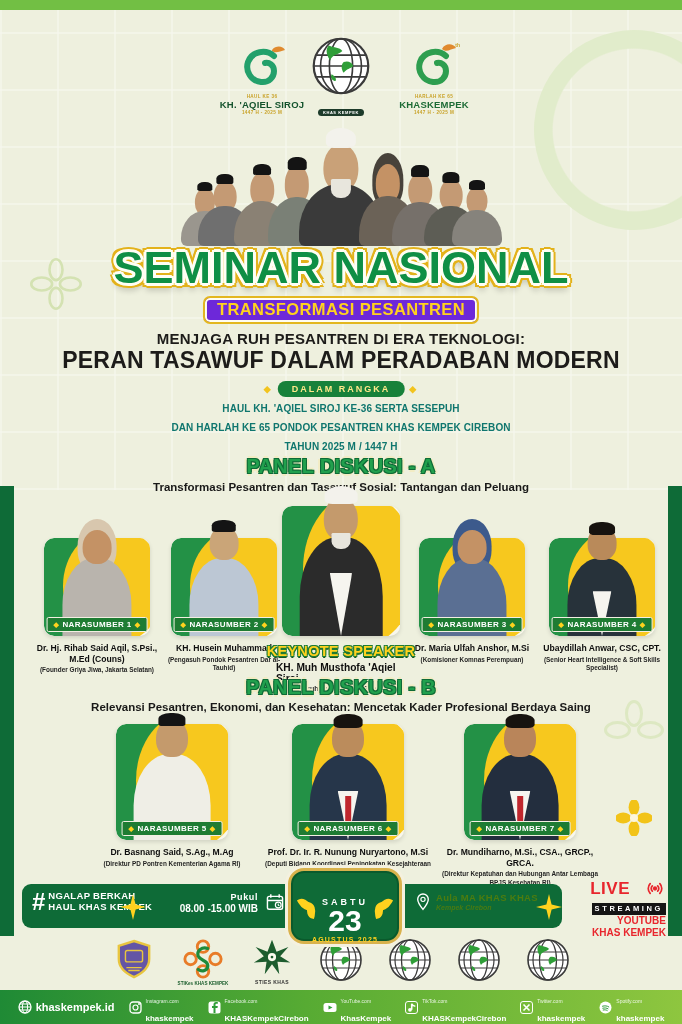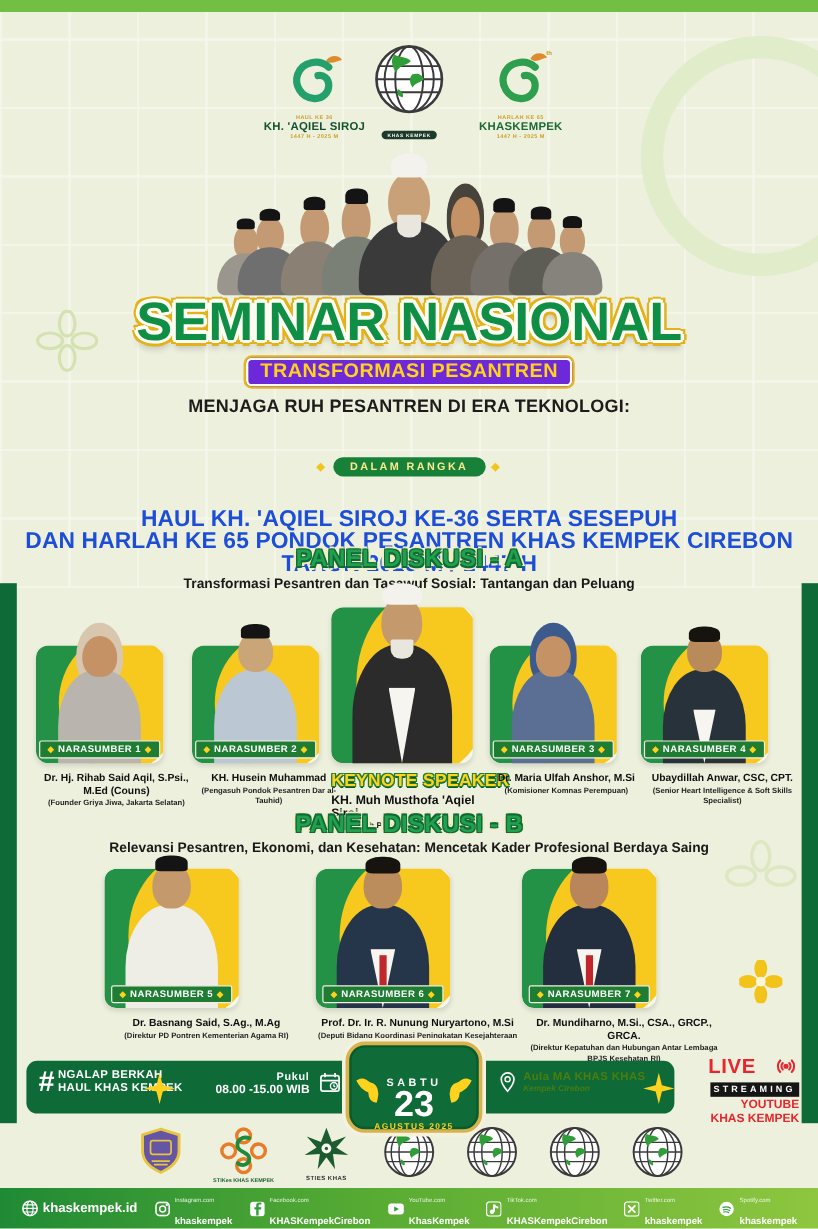--- a/index.html
+++ b/index.html
@@ -52,32 +52,32 @@
       -4px -4px 0 #e3b21b,4px -4px 0 #e3b21b,-4px 4px 0 #e3b21b,4px 4px 0 #e3b21b,0 7px 6px rgba(0,0,0,.22);}
   .subbox{position:absolute;top:296px;left:50%;transform:translateX(-50%);background:#6d28d9;color:#ffd21e;
     font-weight:900;font-size:16.5px;letter-spacing:.4px;padding:2px 12px 3px;border-radius:7px;
     border:2px solid #e3b71f;box-shadow:inset 0 0 0 2px #fffdf0;white-space:nowrap;}
   .theme1{top:330px;font-size:15px;font-weight:900;color:#1d1c1a;letter-spacing:.2px;}
   .theme2{top:347px;font-size:23px;font-weight:900;color:#1d1c1a;letter-spacing:.2px;}
   .badge{position:absolute;top:381px;left:50%;transform:translateX(-50%);background:#17813a;color:#ffe98a;
     font-size:9px;font-weight:800;letter-spacing:2px;padding:3px 14px;border-radius:9px;white-space:nowrap;}
   .badge::before{content:"\25C6";position:absolute;left:-14px;top:3px;color:#f2c41e;font-size:9px;}
   .badge::after{content:"\25C6";position:absolute;right:-14px;top:3px;color:#f2c41e;font-size:9px;}
-  .occ{top:399px;font-size:19px;font-weight:900;color:#1d4ed8;line-height:19px;letter-spacing:.1px;margin-top:24px;}
+  .occ{top:399px;font-size:10px;font-weight:900;color:#0f766e;line-height:19px;letter-spacing:.1px;}
 
   .panel-title{font-size:20px;font-weight:900;color:#21a04d;letter-spacing:.3px;
     text-shadow:-1px -1px 0 #0e6b37,1px -1px 0 #0e6b37,-1px 1px 0 #0e6b37,1px 1px 0 #0e6b37,
       -3px 0 0 #f2ecc4,3px 0 0 #f2ecc4,0 -3px 0 #f2ecc4,0 3px 0 #f2ecc4;}
   .pA{top:455px;} .pAsub{top:481px;font-size:11.5px;font-weight:800;color:#191918;}
   .pB{top:676px;} .pBsub{top:701px;font-size:11.5px;font-weight:800;color:#191918;}
 
   
   .rowA{position:absolute;top:498px;left:0;right:0;height:180px;}
   .rowB{position:absolute;top:718px;left:0;right:0;height:156px;}
-  .card{position:absolute;top:0;display:flex;flex-direction:column;}
+  .card{position:absolute;top:0;display:flex;flex-direction:column;align-items:center;}
   .frame{position:relative;}
   .fbg{position:absolute;inset:0;border-radius:10px;overflow:hidden;background:#f8f7ec;box-shadow:0 2px 4px rgba(0,0,0,.12);}
   .fbg .g{position:absolute;left:0;top:0;bottom:0;width:46%;background:#239146;border-radius:10px 0 0 10px;}
   .fbg .y{position:absolute;right:-14%;top:-10%;width:96%;height:118%;background:#f7c81e;border-radius:50%;}
   .sp-label{position:absolute;bottom:4px;left:50%;transform:translateX(-50%);background:#1e7c33;
     border:1px solid #f2efe2;color:#fff;font-size:8px;font-weight:800;letter-spacing:.4px;
     padding:2px 6px;white-space:nowrap;border-radius:2px;z-index:6;}
   .sp-label::before{content:"\25C6";color:#ffd21e;font-size:7px;margin-right:3px;}
   .sp-label::after{content:"\25C6";color:#ffd21e;font-size:7px;margin-left:3px;}
   .sp-name{margin-top:7px;font-size:8.6px;font-weight:800;color:#0e0e0e;text-align:center;line-height:1.25;}
@@ -254,20 +254,21 @@
         <i class="cap"></i>
       </div>
     <div class="mf" style="left:452px;width:50px;height:78px;--c:#86837c">
         <i class="cap"></i>
       </div>
   </div>
 
   <div class="ctr sem">SEMINAR NASIONAL</div>
   <div class="subbox">TRANSFORMASI PESANTREN</div>
   <div class="ctr theme1">MENJAGA RUH PESANTREN DI ERA TEKNOLOGI:</div>
+  <div class="ctr theme2">PERAN TASAWUF DALAM PERADABAN MODERN</div>
   <div class="badge">DALAM RANGKA</div>
   <div class="ctr occ">
     <div>HAUL KH. 'AQIEL SIROJ KE-36 SERTA SESEPUH</div>
     <div>DAN HARLAH KE 65 PONDOK PESANTREN KHAS KEMPEK CIREBON</div>
     <div>TAHUN 2025 M / 1447 H</div>
   </div>
 
   <div class="ctr panel-title pA">PANEL DISKUSI - A</div>
   <div class="ctr pAsub">Transformasi Pesantren dan Tasawuf Sosial: Tantangan dan Peluang</div>
 

